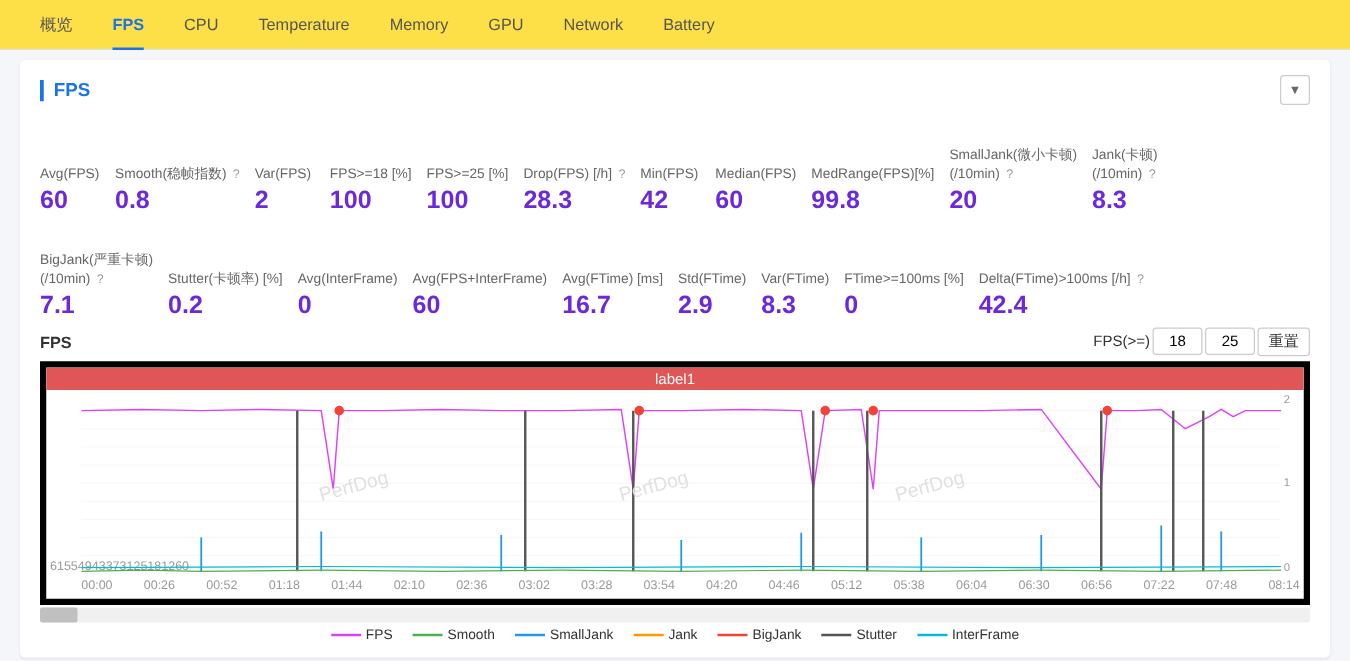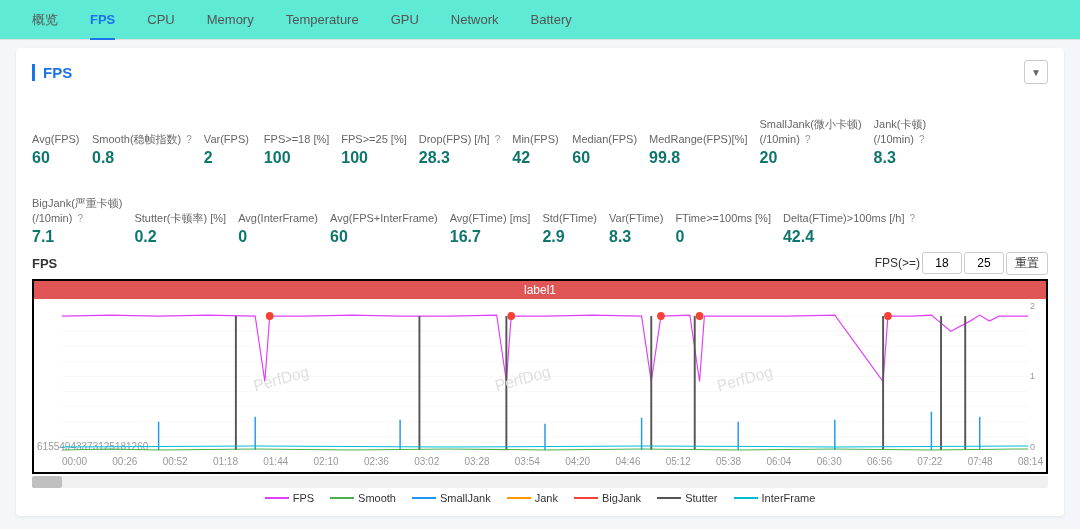--- a/index.html
+++ b/index.html
@@ -2,21 +2,21 @@
 <html><head>
   <meta charset="utf-8">
   <style>
     * { box-sizing: border-box; margin: 0; padding: 0; }
     body { font-family: Arial, sans-serif; background: #f5f6fa; font-size: 13px; color: #333; width: 1080px; height: 529px; overflow: hidden; }
 
     
     .top-nav {
       display: flex;
       align-items: center;
-      background: #5eead4;
+      background: #fde047;
       border-bottom: 1px solid #e0e0e0;
       height: 40px;
       padding: 0 16px;
     }
     .top-nav .nav-item {
       padding: 0 16px;
       height: 40px;
       display: flex;
       align-items: center;
       cursor: pointer;
@@ -97,23 +97,23 @@
       min-width: 60px;
     }
     .stat-label {
       font-size: 11px;
       color: #666;
       white-space: nowrap;
       line-height: 1.4;
       margin-top: 23px;
     }
     .stat-value {
-      font-size: 16px;
+      font-size: 20px;
       font-weight: 600;
-      color: #0f766e;
+      color: #6d28d9;
       line-height: 1.2;
     }
     .stat-icon {
       font-size: 10px;
       color: #999;
       margin-left: 2px;
     }
 
     
     .chart-section {
@@ -153,21 +153,21 @@
       cursor: pointer;
       font-size: 12px;
       color: #333;
     }
 
     
     .chart-container {
       position: relative;
       width: 100%;
       height: 195px;
-      border: 2px solid #000000;
+      border: 5px solid #000000;
       background: #fff;
       overflow: hidden;
     }
 
     
     .label-bar {
       background: #e05555;
       color: #fff;
       text-align: center;
       font-size: 12px;
@@ -267,22 +267,22 @@
       border-radius: 2px;
     }
   </style>
 </head>
 <body>
 
 <nav class="top-nav">
 <div class="nav-item">概览</div>
     <div class="nav-item active">FPS</div>
     <div class="nav-item">CPU</div>
+    <div class="nav-item">Temperature</div>
     <div class="nav-item">Memory</div>
-    <div class="nav-item">Temperature</div>
     <div class="nav-item">GPU</div>
     <div class="nav-item">Network</div>
     <div class="nav-item">Battery</div>
   </nav>
 
 <div class="main-content">
   <div class="fps-card">
 
     <div class="card-header">
       <div class="card-title">FPS</div>

